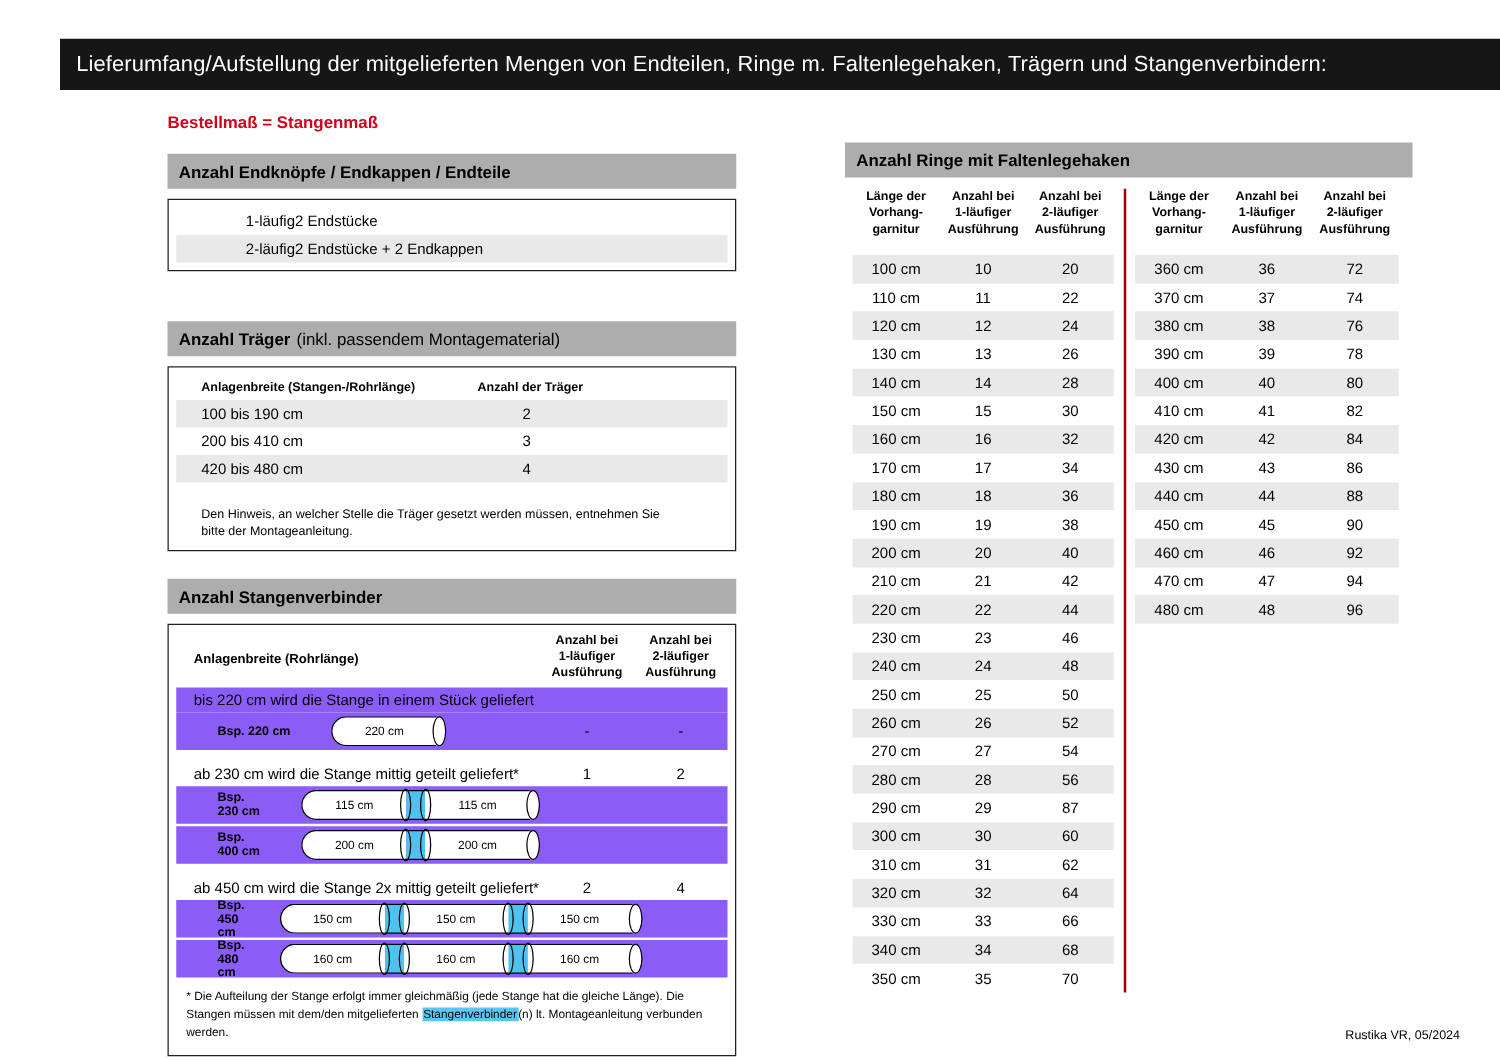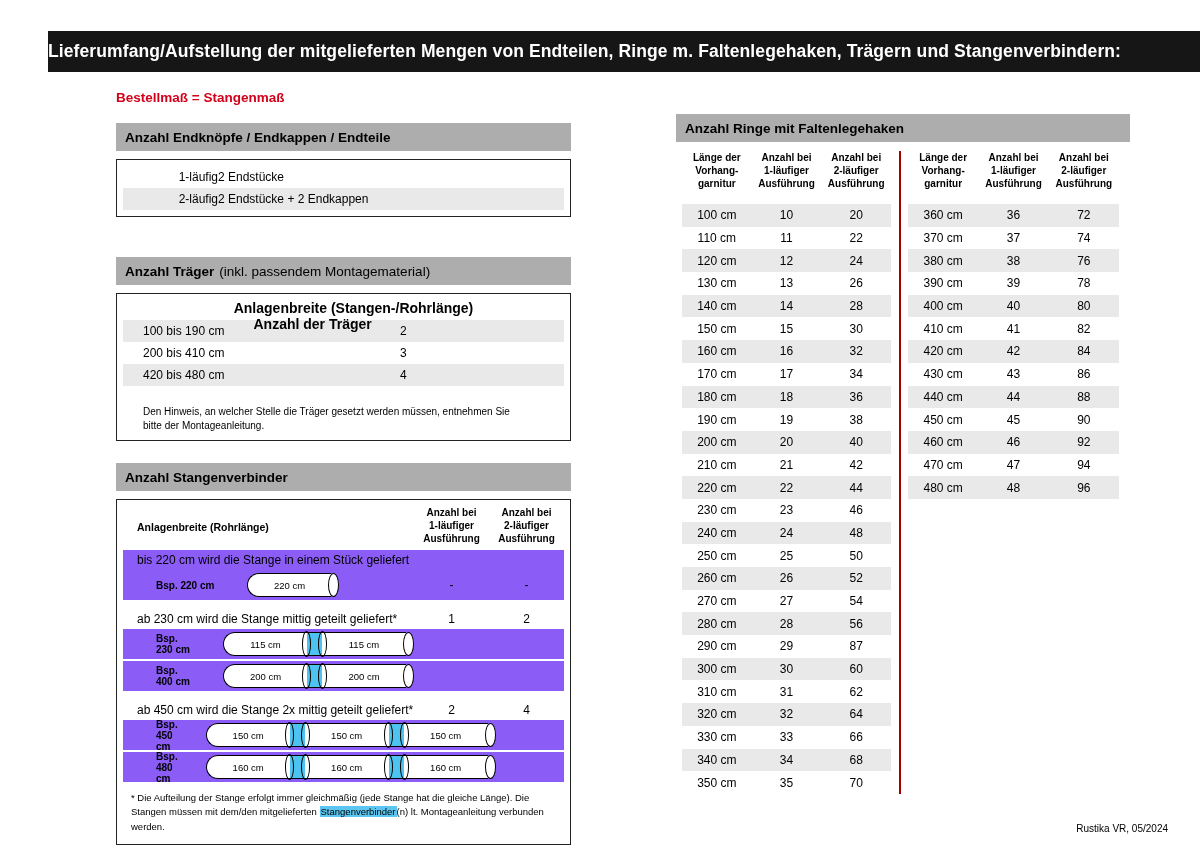--- a/index.html
+++ b/index.html
@@ -5,43 +5,43 @@
   html,body { margin:0; padding:0; }
   body {
     width:1200px; height:849px; position:relative; overflow:hidden;
     background:#ffffff; color:#000;
     font-family:"Liberation Sans", sans-serif;
   }
   
   .topbar {
     position:absolute; left:48px; top:31px; right:0; height:41px;
     background:#161616; color:#fff; display:flex; align-items:center;
-    padding-left:0; box-sizing:border-box;
-    font-size:17.5px; font-weight:bold; letter-spacing:.1px;
+    padding-left:13px; box-sizing:border-box;
+    font-size:17.5px; font-weight:normal; letter-spacing:.1px;
   }
   
   .graybar {
     height:28px; background:#adadad; display:flex; align-items:center;
     padding-left:9px; box-sizing:border-box; font-size:13.5px; color:#000;
   }
   .gb-bold { font-weight:bold; }
   .gb-normal { font-weight:normal; margin-left:5px; }
   .box { border:1px solid #222; background:#fff; box-sizing:border-box; }
   .pre { white-space:pre-line; }
   
-  .left-col { position:absolute; left:116px; top:90px; width:455px; }
+  .left-col { position:absolute; left:134px; top:90px; width:455px; }
   .order-note { color:#d2001a; font-weight:bold; font-size:13.5px; height:18px; margin-bottom:15px; }
 
   .t-end { margin-top:8px; padding:6px; margin-bottom:40px; }
   .end-row { height:22px; display:flex; align-items:center; padding-left:20px; font-size:12px;text-align:right; }
   .end-label { width:75px; }
   .t-end .row-odd { background:#e9e9e9; }
 
   .t-traeger { margin-top:8px; padding:6px 6px 8px; margin-bottom:22px; }
-  .t2-head { display:flex; align-items:center; height:20px; padding-left:20px; font-size:14px; font-weight:bold;flex-direction:column; }
+  .t2-head { display:flex; align-items:center; height:20px; padding-left:20px; font-size:10px; font-weight:bold; }
   .t2-c1h { flex:1; }
   .t2-c2h { width:200px; }
   .t2-row { display:flex; align-items:center; height:22px; padding-left:20px; font-size:12px; }
   .t2-c1 { flex:1; }
   .t2-c2 { width:200px; padding-left:36px; box-sizing:border-box; }
   .t-traeger .row-even { background:#e9e9e9; }
   .t2-note { padding:19px 40px 0 20px; font-size:10px; line-height:1.35; }
 
   .t-verb { margin-top:8px; padding:6px; }
   .v-head { display:flex; align-items:flex-start; margin-bottom:5px; }

